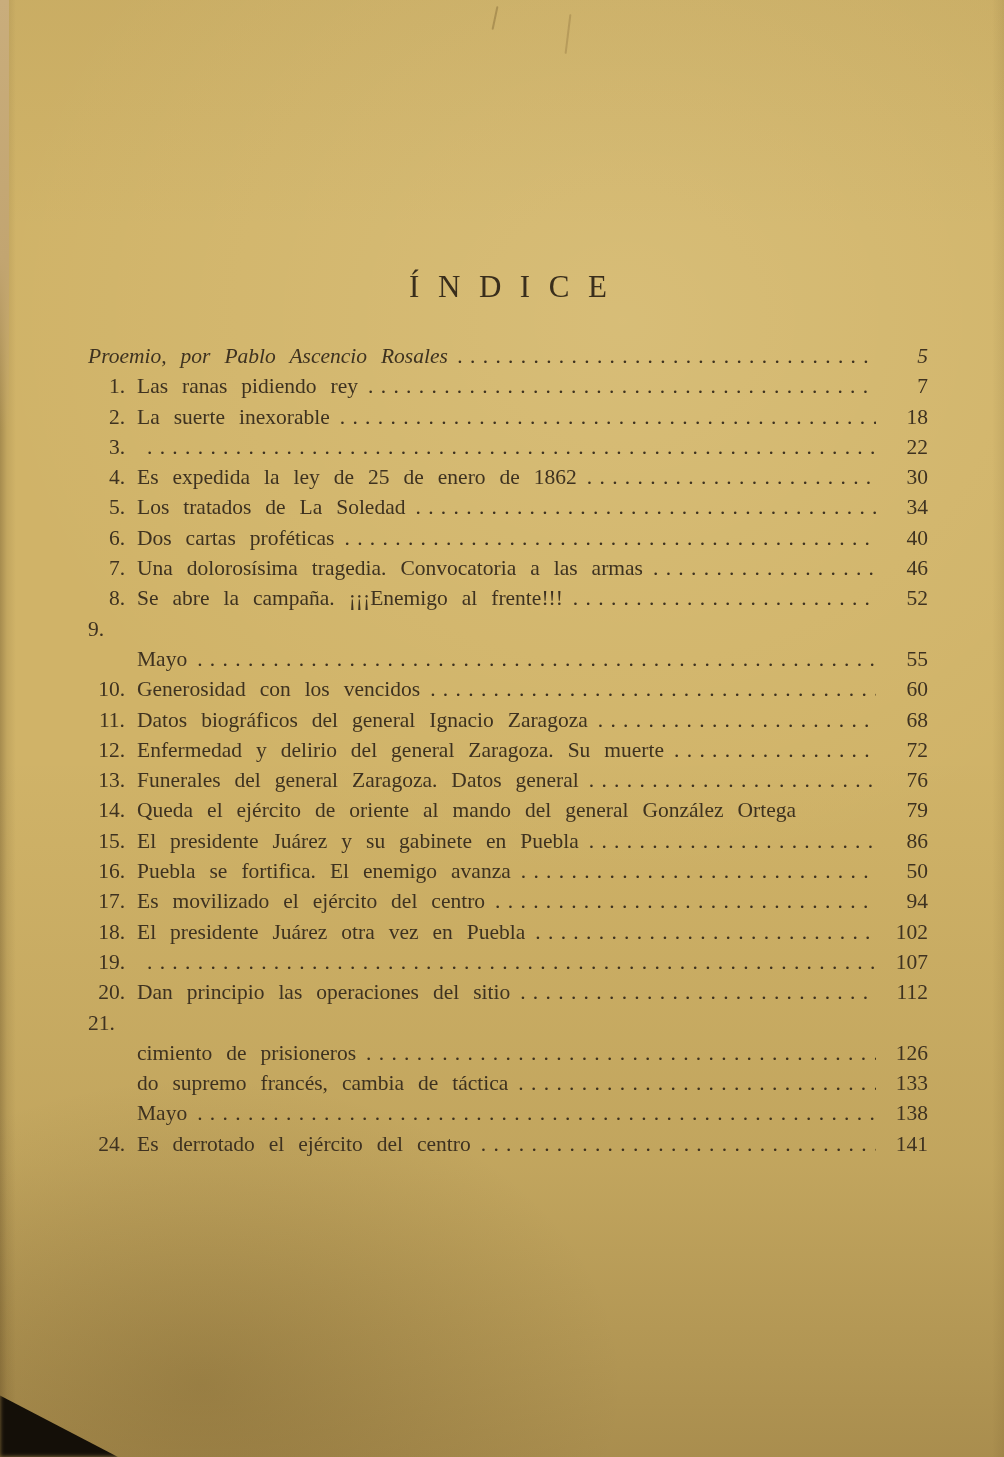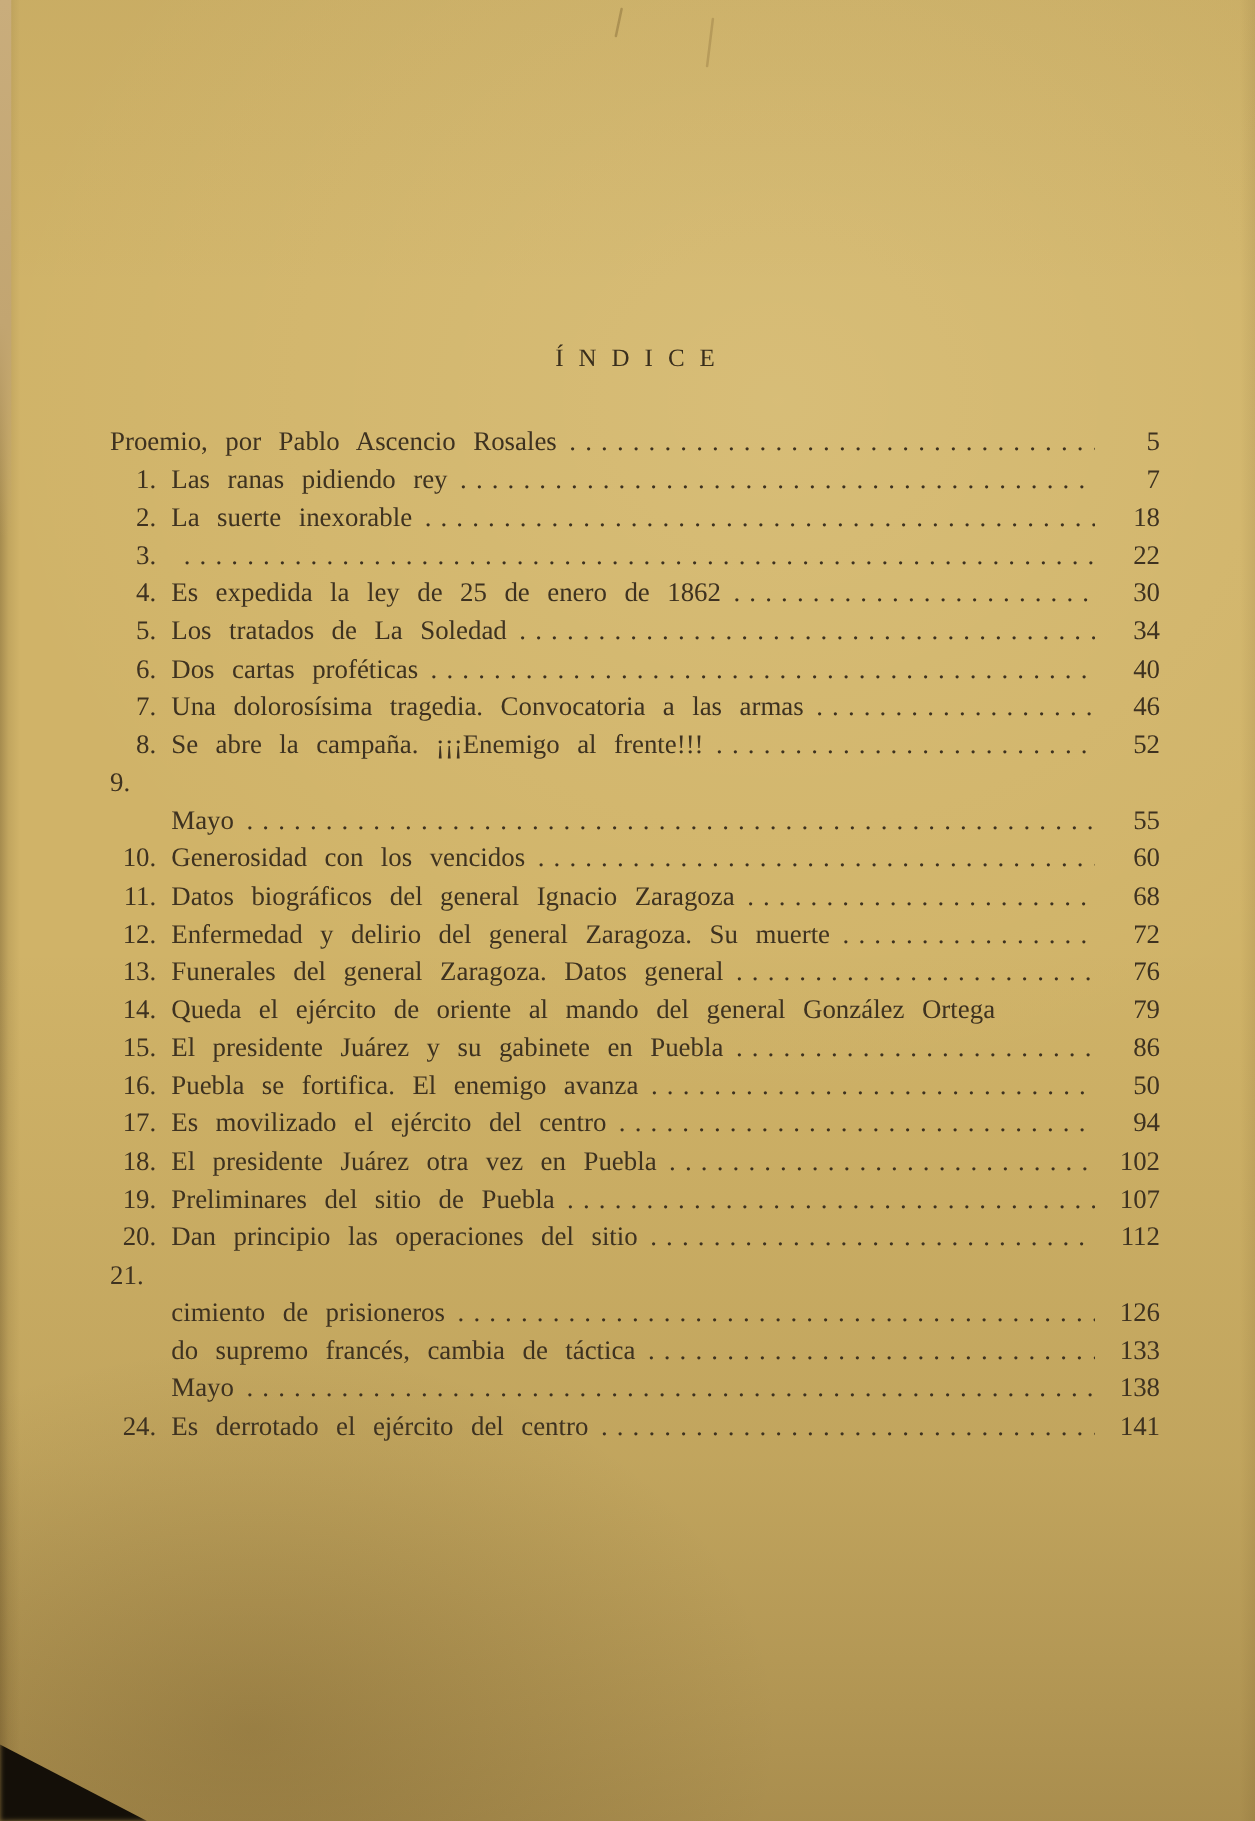--- a/index.html
+++ b/index.html
@@ -36,21 +36,21 @@
   }
   #scratch1 { left: 494px; top: 6px;  height: 24px; transform: rotate(12deg); opacity: .7; }
   #scratch2 { left: 567px; top: 14px; height: 40px; transform: rotate(7deg);  opacity: .5; }
 
   .content {
     position: absolute; left: 88px; top: 272px; width: 840px;
     color: #3e3220;
   }
   .title-wrap { text-align: center; margin: 0 0 34px 0; line-height: 30px; }
   .title {
-    font-size: 20px; color: #392e1c;
+    font-size: 31px; color: #392e1c;
     letter-spacing: 0.60em; margin-right: -0.60em;
     white-space: nowrap;
   }
   .toc { width: 100%; }
   .row {
     position: relative; display: flex; align-items: baseline;
     min-height: 30.3px; line-height: 30.3px;
     padding-left: 49px;
     font-size: 21.5px;
   }
@@ -65,21 +65,21 @@
     letter-spacing: 0.34em;
     margin: 0 2px 0 10px;
   }
   .row .page-num { flex: 0 0 50px; text-align: right; }
   .row.first-wrap {
     display: block;
     padding-right: 46px;
     text-align: justify; text-align-last: justify;
   }
   .row.first-wrap .entry-text { white-space: normal; word-spacing: normal; }
-  .row.flush { padding-left: 0; }
+  .row.flush { padding-left: 0; font-style: italic; }
 </style>
 </head>
 <body>
 
 <div class="paper"></div>
 <div class="edge-strip"></div>
 <div class="scratch" id="scratch1"></div>
 <div class="scratch" id="scratch2"></div>
 
 <div class="content">
@@ -220,21 +220,20 @@
 
   <div class="row">
     <span class="num">18.</span>
     <span class="entry-text">El presidente Juárez otra vez en Puebla</span>
     <span class="leader">..........................................................................................</span>
     <span class="page-num">102</span>
   </div>
 
   <div class="row">
     <span class="num">19.</span>
-    <span class="entry-text">Preliminares del sitio de Puebla</span>
     <span class="leader">..........................................................................................</span>
     <span class="page-num">107</span>
   </div>
 
   <div class="row">
     <span class="num">20.</span>
     <span class="entry-text">Dan principio las operaciones del sitio</span>
     <span class="leader">..........................................................................................</span>
     <span class="page-num">112</span>
   </div>

